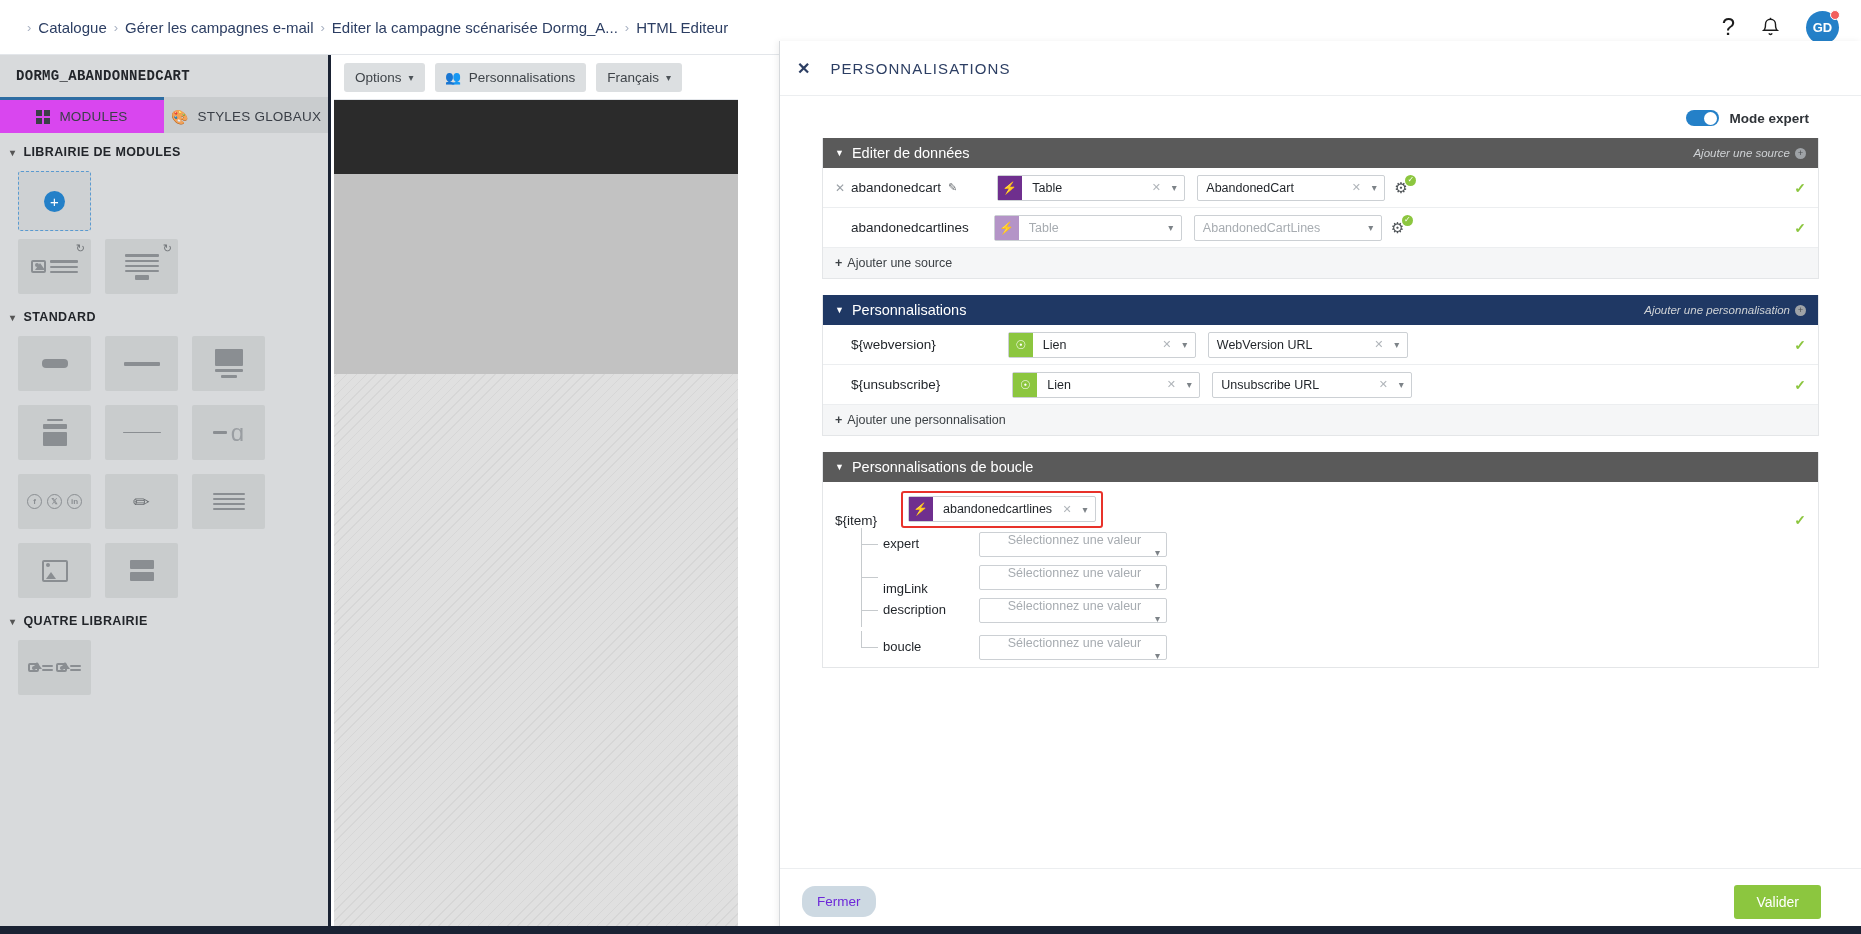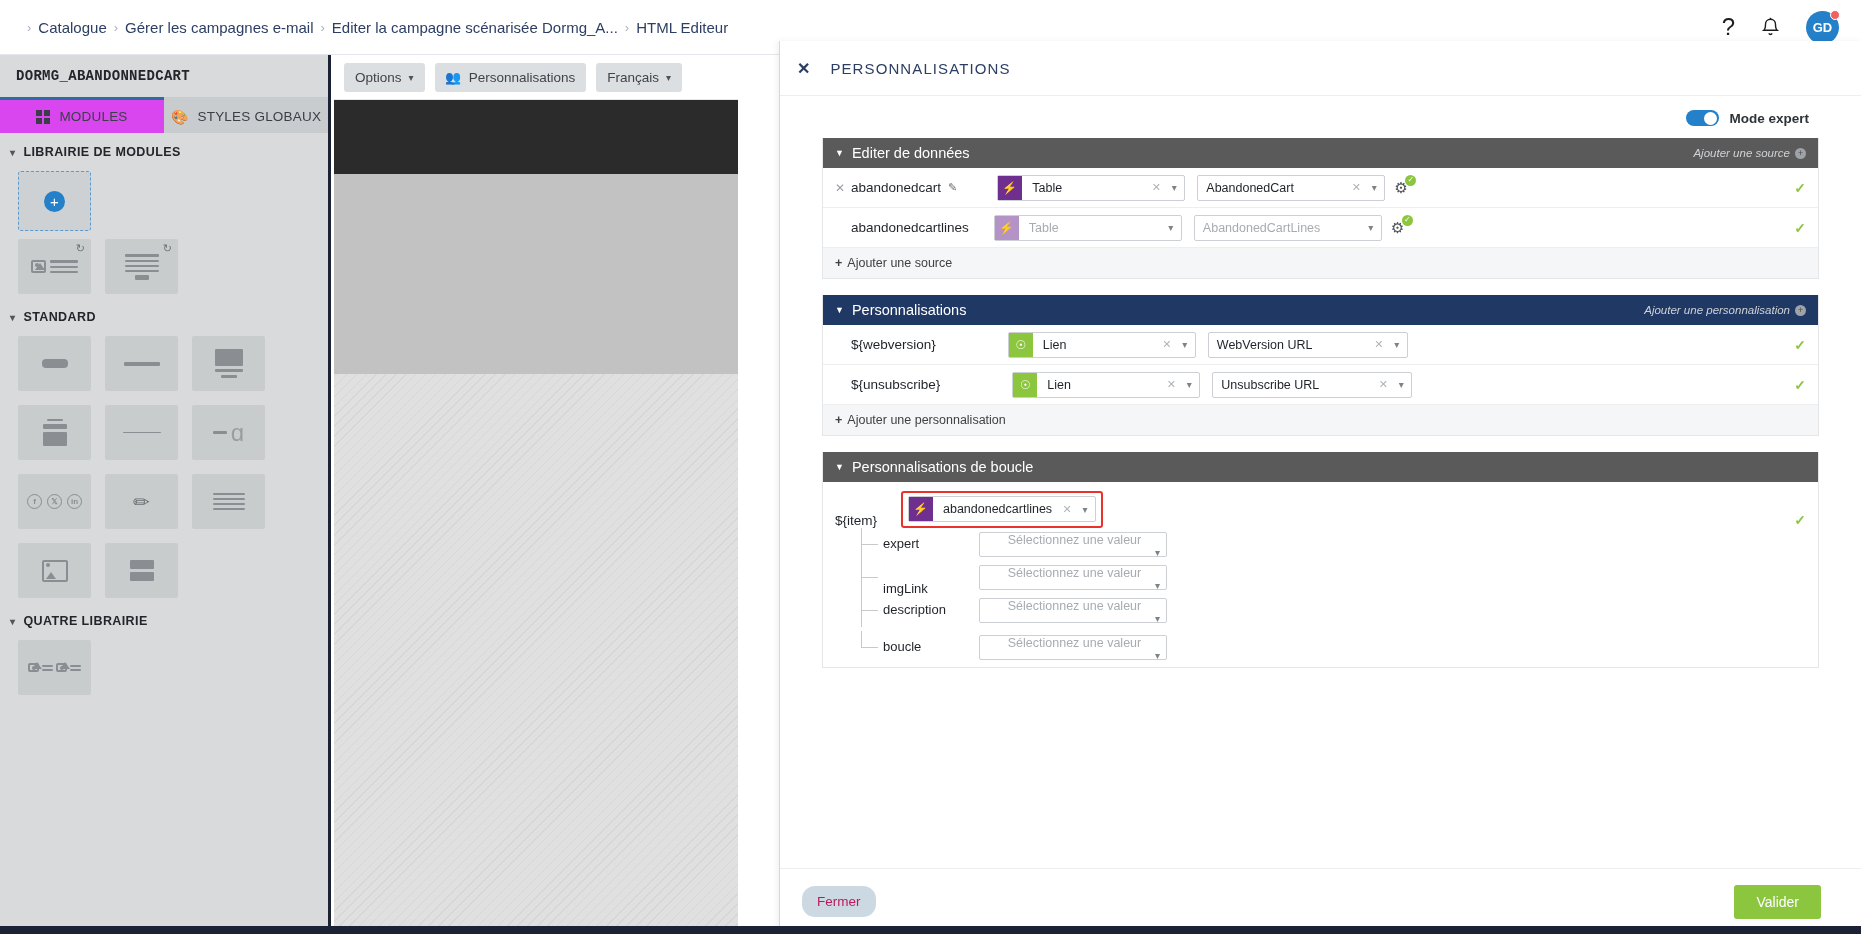--- a/index.html
+++ b/index.html
@@ -212,21 +212,21 @@
   }
   .sel .chev { margin-left:auto; color:#7d8388; font-size:10px; }
 
   
   .panel-foot {
     position:absolute; left:0; bottom:0; width:100%; height:66px; background:#fff;
     border-top:1px solid #eceef0; display:flex; align-items:center;
     padding:0 40px 0 22px;
   }
   .btn-close {
-    background:#cdd9e2; color:#be185d; border:none; border-radius:13px;
+    background:#cdd9e2; color:#6d28d9; border:none; border-radius:13px;
     padding:8px 15px; font-size:13.5px; cursor:pointer;
   }
   .btn-valid {
     margin-left:auto; background:#8cc63f; color:#fff; border:none; border-radius:3px;
     padding:9px 22px; font-size:14px; cursor:pointer;
   }
   .bottom-strip { position:absolute; left:0; bottom:0; width:1861px; height:8px; background:#1a2233; }
 </style>
 </head>
 <body>

